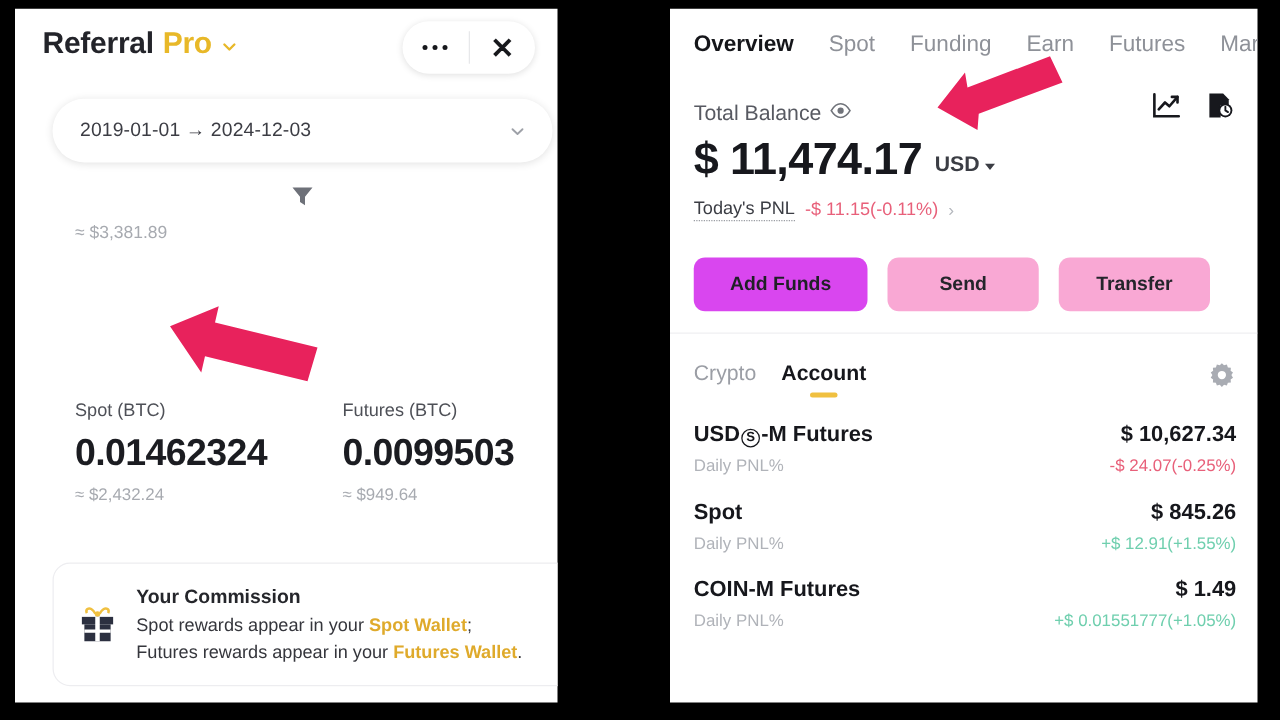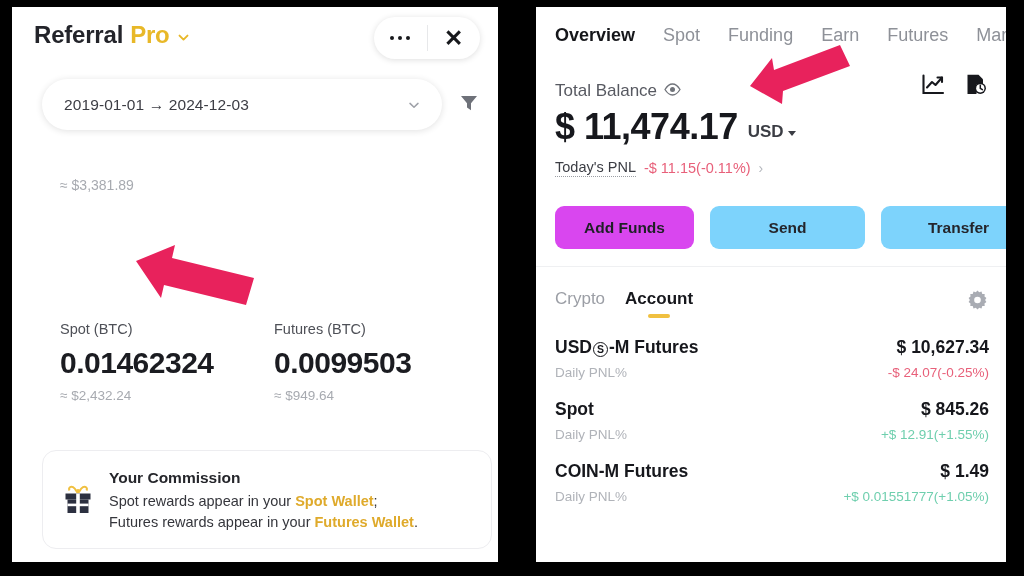--- a/index.html
+++ b/index.html
@@ -10,21 +10,21 @@
     overflow: hidden;
   }
   .stage { position: relative; width: 1024px; height: 576px; background: #000; }
 
   
   .panel {
     position: absolute;
     background: #ffffff;
     overflow: hidden;
   }
-  #referral-panel { left: 12px; top: 7px; width: 486px; height: 555px; }
+  #referral-panel { left: 12px; top: 7px; width: 434px; height: 555px; }
   #wallet-panel   { left: 536px; top: 7px; width: 470px; height: 555px; }
 
   
   .ref-header {
     position: absolute; left: 22px; top: 14px;
     display: flex; align-items: center; gap: 7px;
   }
   .ref-title {
     font-size: 24px; font-weight: 700; color: #23242a; letter-spacing: -0.2px;
   }
@@ -43,21 +43,21 @@
     flex: 1; height: 100%;
     display: flex; align-items: center; justify-content: center;
     background: transparent; border: none; cursor: pointer;
     color: #1c1d22;
   }
   .hdr-divider { width: 1px; height: 26px; background: #e7e8ea; }
   .dots { display: flex; gap: 4px; }
   .dots i { width: 4px; height: 4px; border-radius: 50%; background: #17181c; display: block; }
   .xmark { font-size: 23px; font-weight: 700; line-height: 1; color: #17181c; font-family: "Liberation Sans", sans-serif; }
 
-  .daterow { position: absolute; left: 30px; top: 72px; display: flex; align-items: center; gap: 16px; }
+  .daterow { position: absolute; left: 30px; top: 72px; display: flex; align-items: center; gap: 16px; flex-direction: column; }
   .date-pill {
     width: 400px; height: 51px;
     border-radius: 26px; background: #ffffff;
     box-shadow: 0 1px 7px rgba(0,0,0,0.12);
     display: flex; align-items: center; justify-content: space-between;
     padding: 0 20px 0 22px; cursor: pointer;
   }
   .date-text { font-size: 15.5px; color: #3c3d44; font-weight: 500; letter-spacing: 0.1px; }
   .chev-grey svg { display: block; }
   .filter-icon { cursor: pointer; }
@@ -118,21 +118,21 @@
   .pnl-label { font-size: 14.5px; color: #3b3d44; border-bottom: 1px dotted #9a9da3; padding-bottom: 1px; }
   .pnl-value { font-size: 14.5px; color: #e8607a; }
   .pnl-arrow { color: #b4b7bd; font-size: 14px; }
 
   .action-buttons { position: absolute; left: 19px; top: 199px; display: flex; gap: 16px; }
   .abtn {
     height: 43px; border-radius: 9px; border: none; cursor: pointer;
     font-size: 15.5px; font-weight: 700; font-family: "Liberation Sans", sans-serif;
   }
   .abtn.primary { width: 139px; background: #d946ef; color: #1f2026; }
-  .abtn.ghost { width: 155px; background: #7dd3fc; color: #24252b; }
+  .abtn.ghost { width: 121px; background: #f9a8d4; color: #24252b; }
 
   .panel-divider { position: absolute; left: 0; top: 259px; width: 470px; height: 1px; background: #eff0f2; }
 
   .subtabs { position: absolute; left: 19px; top: 282px; display: flex; align-items: baseline; gap: 20px; }
   .subtab { font-size: 17px; color: #9b9ea5; cursor: pointer; position: relative; padding-bottom: 9px; }
   .subtab.active { color: #16171c; font-weight: 700; }
   .subtab.active::after {
     content: ""; position: absolute; left: 50%; transform: translateX(-50%);
     bottom: 0; width: 22px; height: 4px; border-radius: 2px; background: #f0c040;
   }

